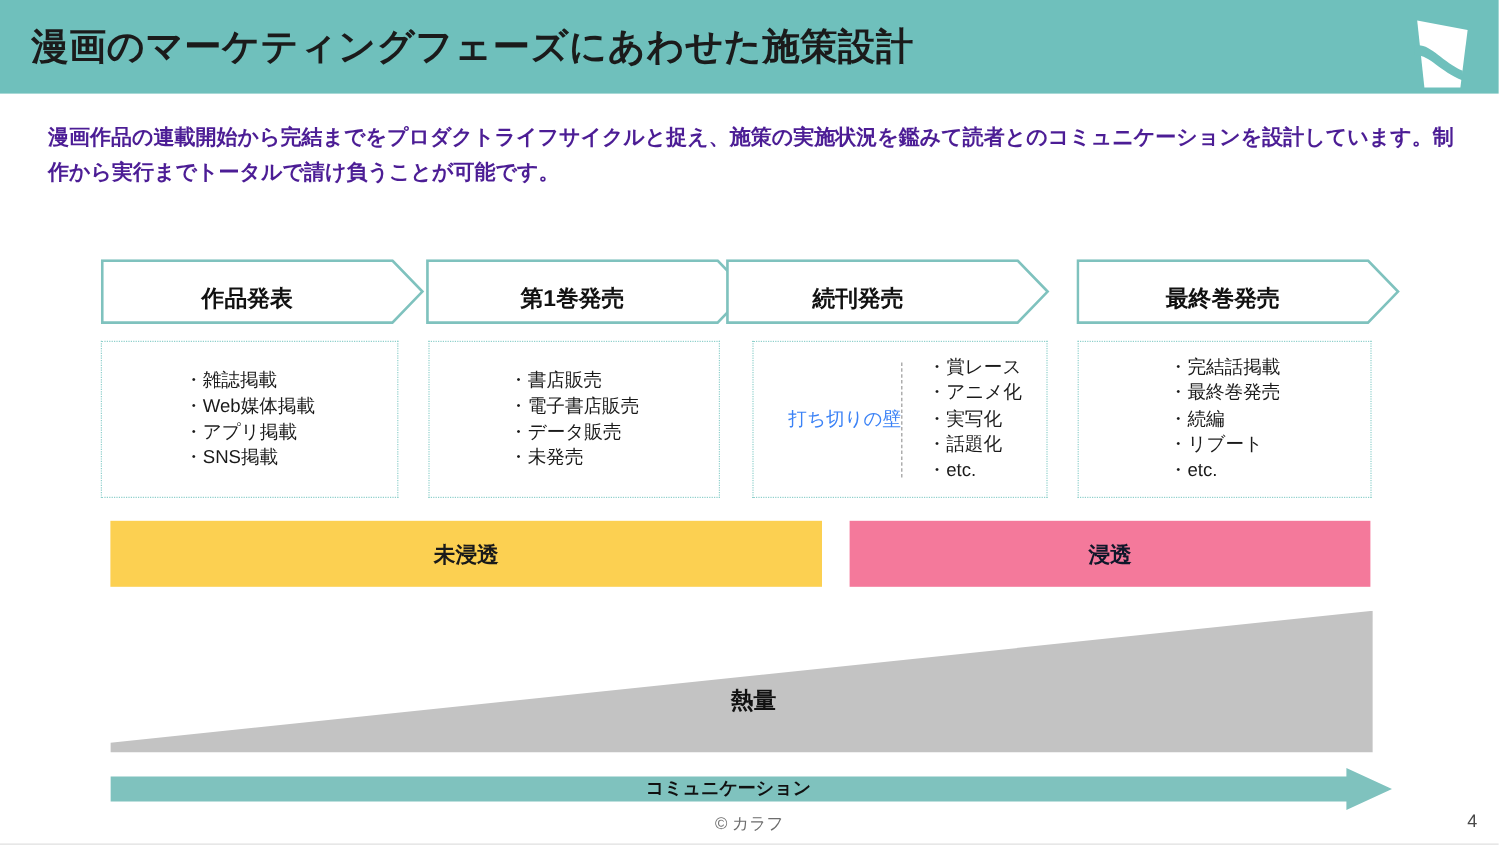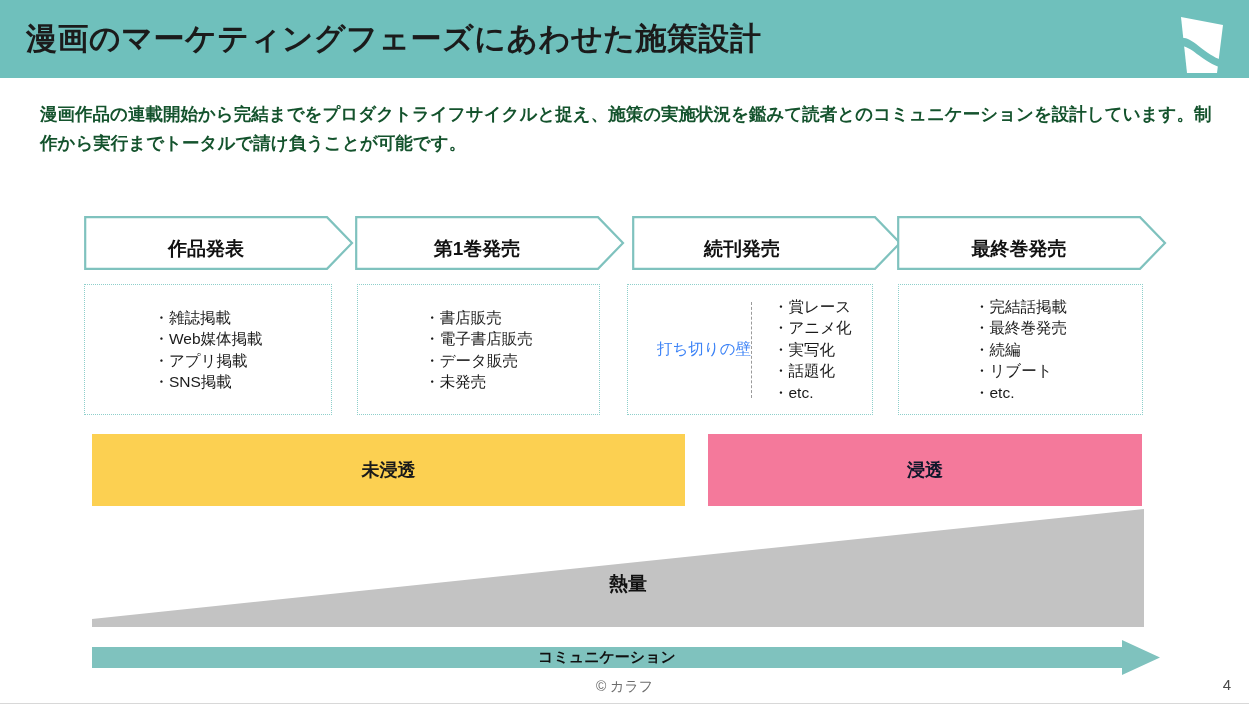--- a/index.html
+++ b/index.html
@@ -33,21 +33,21 @@
   .logo {
     position: absolute; right: 10px; top: 5px;
     width: 78px; height: 70px;
   }
 
   
   .lead {
     position: absolute; left: 40px; top: 100px;
     width: 1180px;
     font-size: 17.5px; font-weight: bold;
-    line-height: 29px; color: #14532d;
+    line-height: 29px; color: #4c1d95;
   }
 
   
   .phase-row { position: absolute; left: 0; top: 216px; width: 1249px; height: 54px; }
   .chev {
     position: absolute; top: 0; height: 54px;
     display: flex; align-items: center; justify-content: center;
   }
   .chev svg { position: absolute; left: 0; top: 0; }
   .chev-label {
@@ -76,21 +76,21 @@
     text-align: right; font-size: 15.5px; color: #3b82f6;
   }
   .wall-div {
     flex: 0 0 auto; width: 0; height: 96px;
     border-left: 1.6px dashed #9a9a9a;
   }
   .box3-list { flex: 1 1 auto; padding-left: 21px; }
 
   
   .bar {
-    position: absolute; top: 434px; height: 72px;
+    position: absolute; top: 434px; height: 55px;
     display: flex; align-items: center; justify-content: center;
     font-size: 18px; font-weight: bold;
   }
   .bar-yellow { left: 92px;  width: 593px; background: #FCD051; color: #1a1a1a; }
   .bar-pink   { left: 708px; width: 434px; background: #F4799B; color: #0f172a; }
 
   
   .heat { position: absolute; left: 92px; top: 509px; width: 1052px; height: 118px; }
   .heat svg { display: block; }
   .heat-label {
@@ -140,21 +140,21 @@
         <path d="M1.2,1.2 H243 L268,27 L243,52.8 H1.2 Z" fill="#ffffff" stroke="#7FC2BE" stroke-width="2.2"></path>
       </svg>
       <span class="chev-label">作品発表</span>
     </div>
     <div class="chev" style="left:355px;width:270px;">
       <svg width="270" height="54" viewBox="0 0 270 54">
         <path d="M1.2,1.2 H243 L268,27 L243,52.8 H1.2 Z" fill="#ffffff" stroke="#7FC2BE" stroke-width="2.2"></path>
       </svg>
       <span class="chev-label">第1巻発売</span>
     </div>
-    <div class="chev" style="left:632px;width:246px;">
+    <div class="chev" style="left:605px;width:246px;">
       <svg width="270" height="54" viewBox="0 0 270 54">
         <path d="M1.2,1.2 H243 L268,27 L243,52.8 H1.2 Z" fill="#ffffff" stroke="#7FC2BE" stroke-width="2.2"></path>
       </svg>
       <span class="chev-label">続刊発売</span>
     </div>
     <div class="chev" style="left:897px;width:270px;">
       <svg width="270" height="54" viewBox="0 0 270 54">
         <path d="M1.2,1.2 H243 L268,27 L243,52.8 H1.2 Z" fill="#ffffff" stroke="#7FC2BE" stroke-width="2.2"></path>
       </svg>
       <span class="chev-label">最終巻発売</span>

